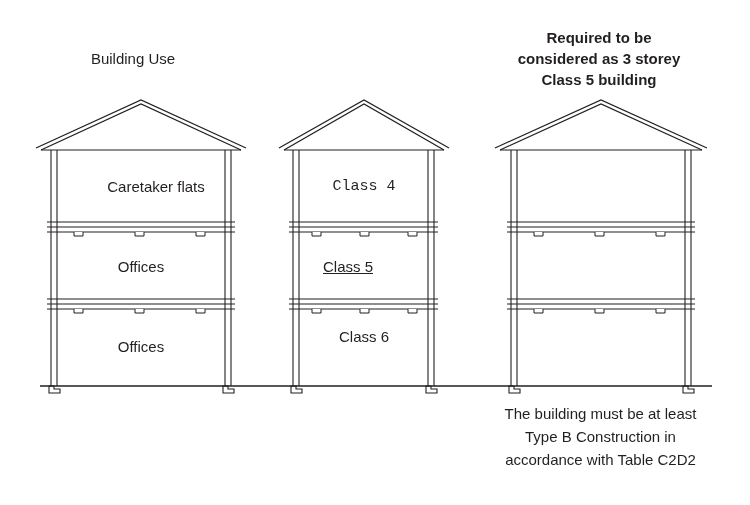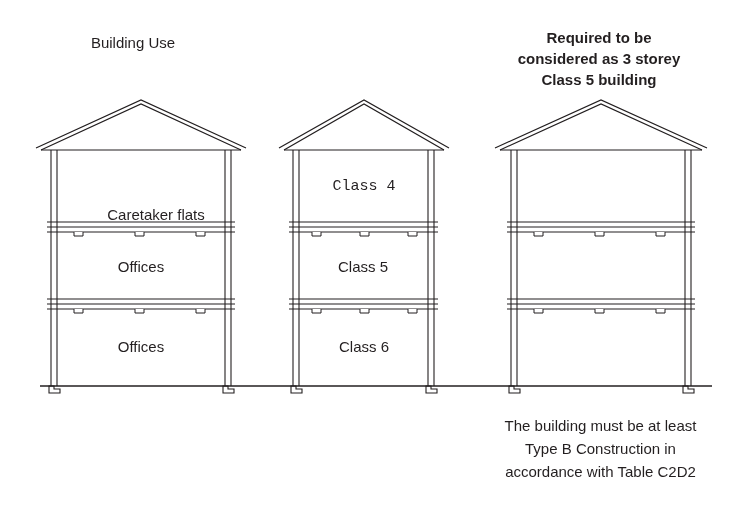--- a/index.html
+++ b/index.html
@@ -16,40 +16,39 @@
   svg.diagram{position:absolute;left:0;top:0;width:750px;height:505px;}
 
   .hdr{
     position:absolute;
     text-align:center;
     font-size:15px;
     line-height:21px;
     color:#231f20;
     white-space:pre-line;
   }
-  #hdr-use{left:33px;top:32px;width:200px;}
+  #hdr-use{left:33px;top:48px;width:200px;}
   #hdr-class{left:283px;top:37px;width:200px;}
   #hdr-req{left:488px;top:27px;width:222px;font-weight:bold;}
 
   .floorlabel{
     position:absolute;
     text-align:center;
     font-size:15px;
     line-height:20px;
     color:#231f20;
   }
   .footnote{
     position:absolute;
     left:478px;top:402px;width:245px;
     text-align:center;
     font-size:15px;
     line-height:23px;
     color:#231f20;
     white-space:pre-line;
-    margin-top:12px;
   }
 </style>
 </head>
 <body>
 
 <div id="stage">
 
   <svg class="diagram" viewBox="0 0 750 505" xmlns="http://www.w3.org/2000/svg">
     <defs>
       <g id="slabTabs">
@@ -177,27 +176,27 @@
     </g>
   </svg>
 
   <div class="hdr" id="hdr-use">Building Use</div>
 
 
   <div class="hdr" id="hdr-req">Required to be
 considered as 3 storey
 Class 5 building</div>
 
-  <div class="floorlabel" style="left:51px;top:177px;width:210px;margin-top:28px;">Caretaker flats</div>
+  <div class="floorlabel" style="left:51px;top:177px;width:210px;">Caretaker flats</div>
   <div class="floorlabel" style="left:51px;top:257px;width:180px;">Offices</div>
   <div class="floorlabel" style="left:51px;top:337px;width:180px;">Offices</div>
 
   <div class="floorlabel" style="left:289px;top:177px;width:150px;font-family:Liberation Mono, monospace;">Class 4</div>
-  <div class="floorlabel" style="left:288px;top:257px;width:150px;">Class 5</div>
-  <div class="floorlabel" style="left:289px;top:337px;width:150px;">Class 6</div>
+  <div class="floorlabel" style="left:273px;top:257px;width:150px;text-decoration:underline;">Class 5</div>
+  <div class="floorlabel" style="left:289px;top:327px;width:150px;">Class 6</div>
 
   <div class="floorlabel" style="left:512px;top:177px;width:178px;"></div>
   <div class="floorlabel" style="left:512px;top:257px;width:178px;"></div>
   <div class="floorlabel" style="left:512px;top:337px;width:178px;"></div>
 
   <div class="footnote">The building must be at least
 Type B Construction in
 accordance with Table C2D2</div>
 
 </div>

